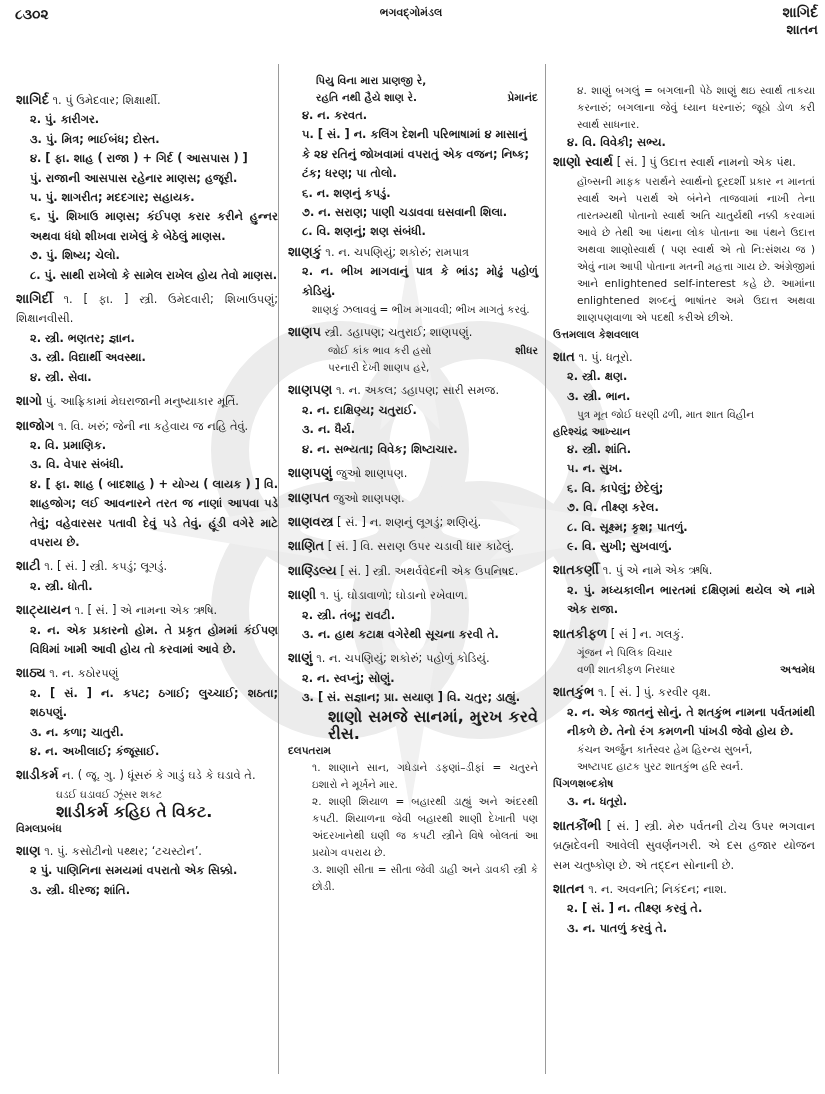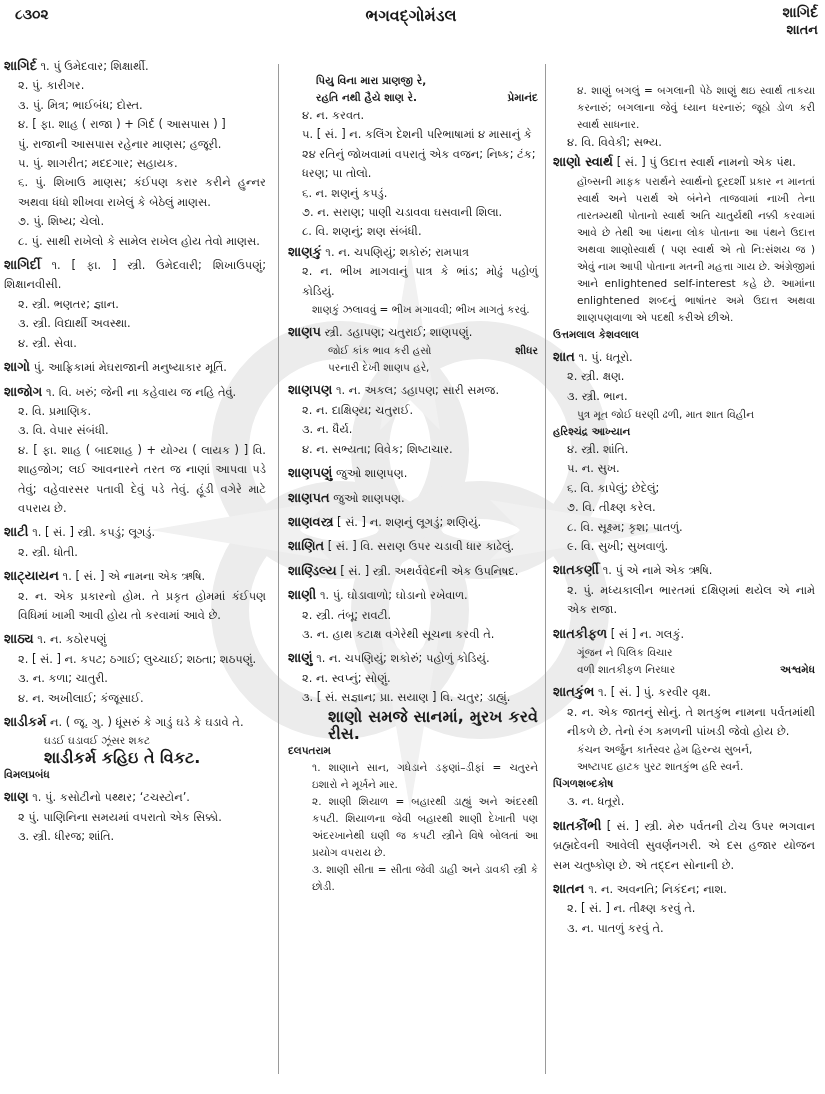--- a/index.html
+++ b/index.html
@@ -8,36 +8,36 @@
     font-family: "DejaVu Sans", sans-serif; color: #1a1a1a;
   }
   .watermark {
     position: absolute; left: 150px; top: 250px; width: 520px; height: 560px;
     z-index: 0; pointer-events: none;
   }
   .header {
     position: absolute; top: 0; left: 3px; width: 825px; height: 50px; z-index: 2;
   }
   .page-num { position: absolute; left: 12px; top: 6px; font-size: 14px; font-weight: bold; }
-  .running-title { position: absolute; left: 0; width: 816px; top: 6px; text-align: center; font-size: 16px; font-weight: bold; }
+  .running-title { position: absolute; left: 0; width: 816px; top: 6px; text-align: center; font-size: 11px; font-weight: bold; }
   .guide-first { position: absolute; right: 10px; top: 4px; font-size: 14px; font-weight: bold; }
   .guide-last { position: absolute; right: 10px; top: 22px; font-size: 13px; font-weight: bold; }
 
   .columns { position: absolute; top: 56px; left: 0; width: 825px; height: 1030px; z-index: 1; }
   .col { position: absolute; top: 0; font-size: 11.4px; line-height: 19.4px; }
-  .col-1 { left: 4px; width: 262px; }
+  .col-1 { left: 16px; width: 262px; margin-top: 34px; }
   .col-2 { left: 288px; width: 250px; top: 16px; }
   .col-3 { left: 553px; width: 262px; top: 6px; margin-top: 20px; }
   .divider { position: absolute; top: 8px; width: 1px; background: #9a9a9a; }
   .divider-1 { left: 278px; height: 1010px; }
   .divider-2 { left: 545px; height: 1010px; }
 
   .entry { margin: 0 0 4px 0; text-align: justify; }
   .hw { font-weight: bold; font-size: 13px; }
-  .sense { padding-left: 14px; margin: 0; }
+  .sense { padding-left: 14px; margin: 0; font-weight: bold; }
   .quote { padding-left: 40px; font-size: 16px; line-height: 17px; font-weight: bold; }
   .quote-plain { padding-left: 40px; font-size: 10.5px; line-height: 17px; }
   .attr { text-align: left; font-weight: bold; font-size: 10.5px; line-height: 17px; }
   .note { padding-left: 24px; font-size: 10.5px; line-height: 17px; text-align: justify; }
   .quote-top { padding-left: 28px; font-size: 10.5px; line-height: 17px; font-weight: bold; }
 </style>
 </head>
 <body>
 
 <svg class="watermark" viewBox="0 0 520 560">

